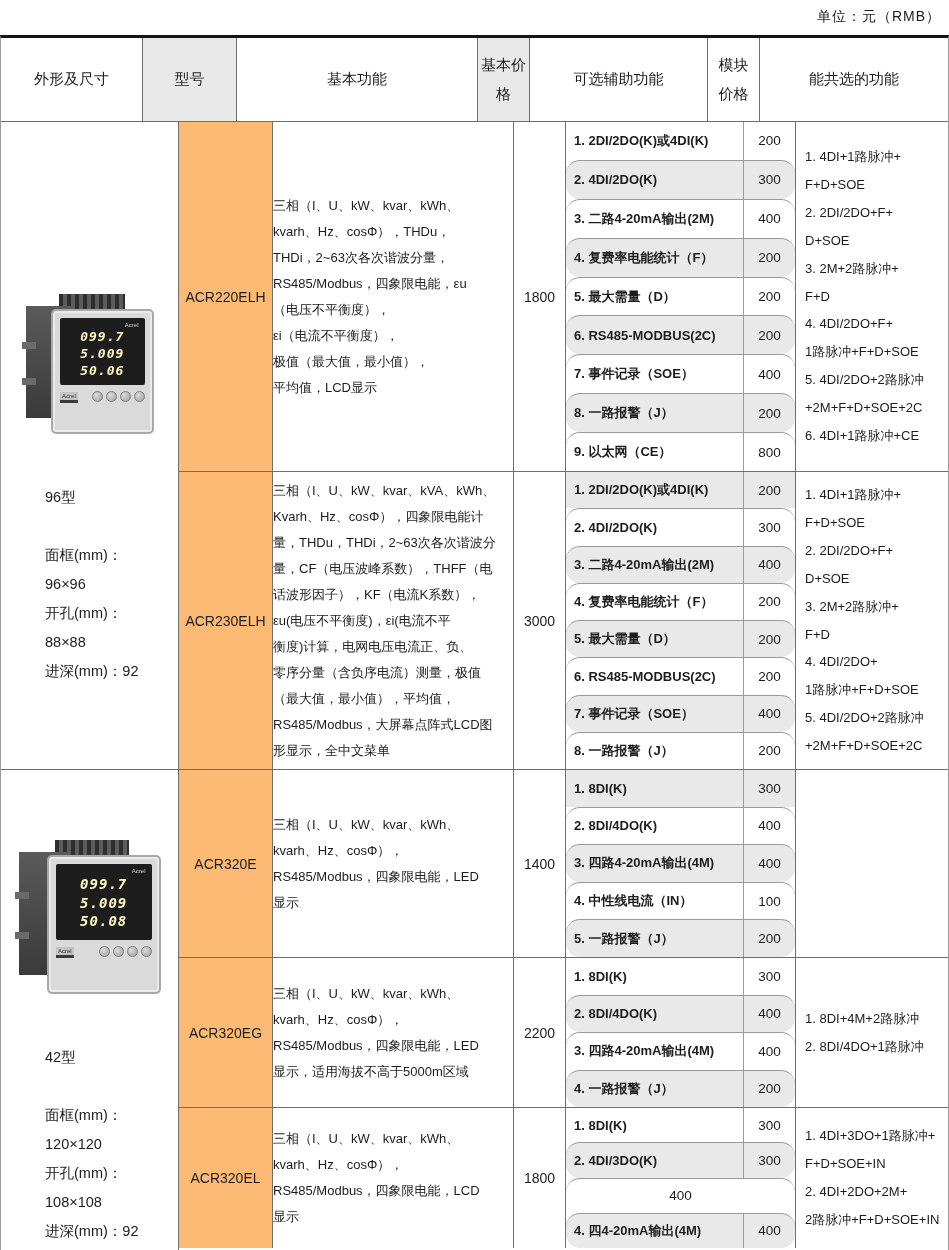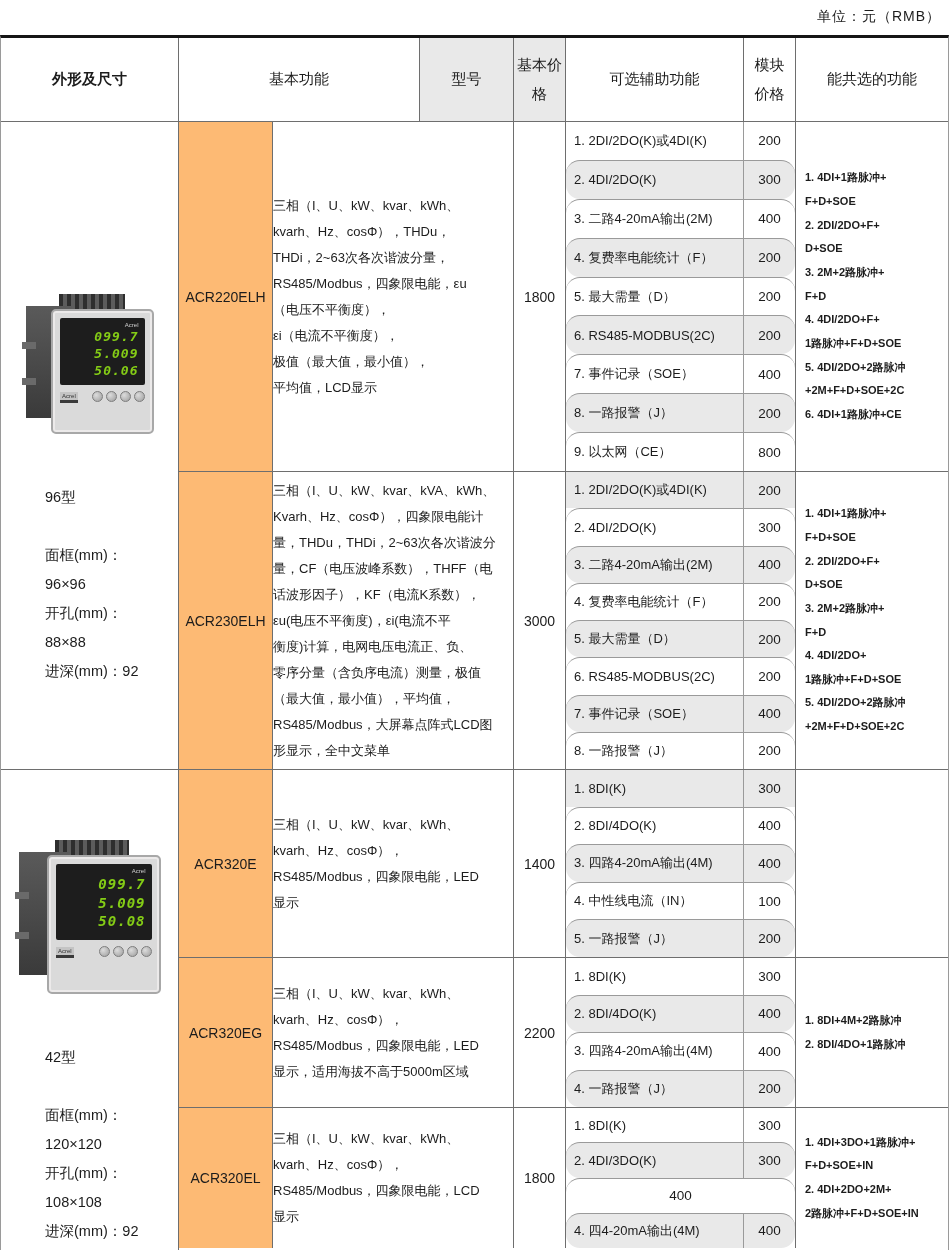--- a/index.html
+++ b/index.html
@@ -12,21 +12,21 @@
 
   .ptable {
     position:absolute; top:35px; left:0; width:949px;
     border-top:3px solid #151515; border-bottom:3px solid #151515;
     border-left:1px solid #9a9a9a; border-right:1px solid #9a9a9a;
     display:flex; flex-direction:column;
   }
   .hrow { display:flex; height:84px; border-bottom:1px solid #6e6e6e; }
   .hc { display:flex; align-items:center; justify-content:center; text-align:center;
         font-size:15px; border-right:1px solid #6e6e6e; line-height:1.9; }
-  .w-shape { width:178px;font-weight:bold; } .w-model { width:94px; } .w-func { width:241px; }
+  .w-shape { width:142px; } .w-model { width:94px; } .w-func { width:241px; }
   .w-bp { width:52px; padding:0 0; } .w-opt { width:178px; } .w-mp { width:52px; padding:0 6px; }
   .w-compat { flex:1; border-right:none; }
   .gray { background:#e9e9e9; }
 
   .group { display:flex; border-bottom:1px solid #6e6e6e; }
   .group:last-child { border-bottom:none; }
   .left-cell { width:178px; border-right:1px solid #6e6e6e; }
   .pad96 { padding-top:172px; }
   .pad42 { padding-top:70px; }
   .gright { flex:1; display:flex; flex-direction:column; }
@@ -38,64 +38,64 @@
   .func-cell { width:241px; display:flex; align-items:center; padding:8px 0;
                font-size:13px; line-height:2.0; white-space:pre-line;
                overflow-wrap:anywhere; border-right:1px solid #6e6e6e; }
   .bp-cell { width:52px; display:flex; align-items:center; justify-content:center;
              font-size:14px; border-right:1px solid #6e6e6e; }
   .opt-col { width:230px; display:flex; flex-direction:column; border-right:1px solid #6e6e6e; }
   .opt-row { flex:1; display:flex; background:#fff; }
   .opt-row.g { background:#e9e9e9; }
   .opt-row + .opt-row { border-top:1px solid #9a9a9a;border-radius:14px; }
   .opt-label { width:178px; display:flex; align-items:center; padding:2px 20px 2px 8px;
-               font-size:13px; border-right:1px solid #9a9a9a; overflow-wrap:anywhere; }
+               font-size:13px; border-right:1px solid #9a9a9a; overflow-wrap:anywhere;font-weight:bold; }
   .opt-price { flex:1; display:flex; align-items:center; justify-content:center; font-size:13.5px; }
   .compat-cell { flex:1; display:flex; align-items:center; padding:4px 4px 4px 9px;
-                 font-size:11px; line-height:2.15; white-space:pre-line; overflow-wrap:anywhere;font-weight:bold; }
+                 font-size:13px; line-height:2.15; white-space:pre-line; overflow-wrap:anywhere; }
 
   .dims { margin-top:20px; padding-left:44px; font-size:14.5px; line-height:2.0; white-space:pre-line; }
 
   
   .meter { position:relative; margin:0 auto; }
   .meter96 { width:128px; height:140px; }
   .meter42 { width:142px; height:154px; }
   .m-fins { position:absolute; left:26%; top:0; width:52%; height:22px;
             background:repeating-linear-gradient(90deg,#2e2e2e 0 4px,#5c5c5c 4px 8px); }
   .m-back { position:absolute; left:0; top:12px; width:36%; height:80%;
             background:linear-gradient(#5a5a5a,#3a3a3a); }
   .m-lug { position:absolute; left:-4px; width:14px; height:7px; background:#6a6a6a; }
   .m-lug.t { top:34%; } .m-lug.b { top:60%; }
   .m-front { position:absolute; left:20%; top:15px; right:0; bottom:0;
              background:#dadada; border:2px solid #a8a8a8; border-radius:5px;
              padding:7px 7px 6px; box-shadow:inset 0 0 0 2px #eceaea; }
   .m-screen { background:#1d1d1d; border-radius:2px; height:62%;
               padding:3px 6px 2px; display:flex; flex-direction:column; justify-content:flex-start; }
   .m-brand { color:#cfcfcf; font-size:6px; text-align:right; line-height:1.4; }
-  .m-line { color:#84cc16; font-family:"DejaVu Sans Mono",monospace; font-style:italic;
-            font-weight:bold; font-size:13px; line-height:1.3; text-align:right; letter-spacing:1px; }
+  .m-line { color:#fef9c3; font-family:"DejaVu Sans Mono",monospace; font-style:italic;
+            font-weight:bold; font-size:13px; line-height:1.3; text-align:center; letter-spacing:1px; }
   .meter42 .m-line { font-size:14px; }
   .m-bottom { display:flex; align-items:center; justify-content:space-between; margin-top:6px; }
   .m-logo { font-size:6px; color:#333; background:#c4c4c4; padding:1px 2px; line-height:1;
             box-shadow:0 3px 0 #3a3a3a; }
   .m-btns { display:flex; gap:3px; }
   .m-btn { width:11px; height:11px; border-radius:50%;
            background:radial-gradient(circle at 35% 35%, #dcdcdc, #9d9d9d); border:1px solid #7d7d7d; }
 </style>
 </head>
 <body>
 
 <div class="unit-note">单位：元（RMB）</div>
 
 <div class="ptable">
 
   <div class="hrow">
     <div class="hc w-shape">外形及尺寸</div>
+    <div class="hc w-model gray">型号</div>
     <div class="hc w-func">基本功能</div>
-    <div class="hc w-model gray">型号</div>
     <div class="hc w-bp gray">基本价格</div>
     <div class="hc w-opt">可选辅助功能</div>
     <div class="hc w-mp">模块价格</div>
     <div class="hc w-compat">能共选的功能</div>
   </div>
 
   <div class="group">
     <div class="left-cell pad96">
       <div class="meter meter96">
         <div class="m-fins"></div>

